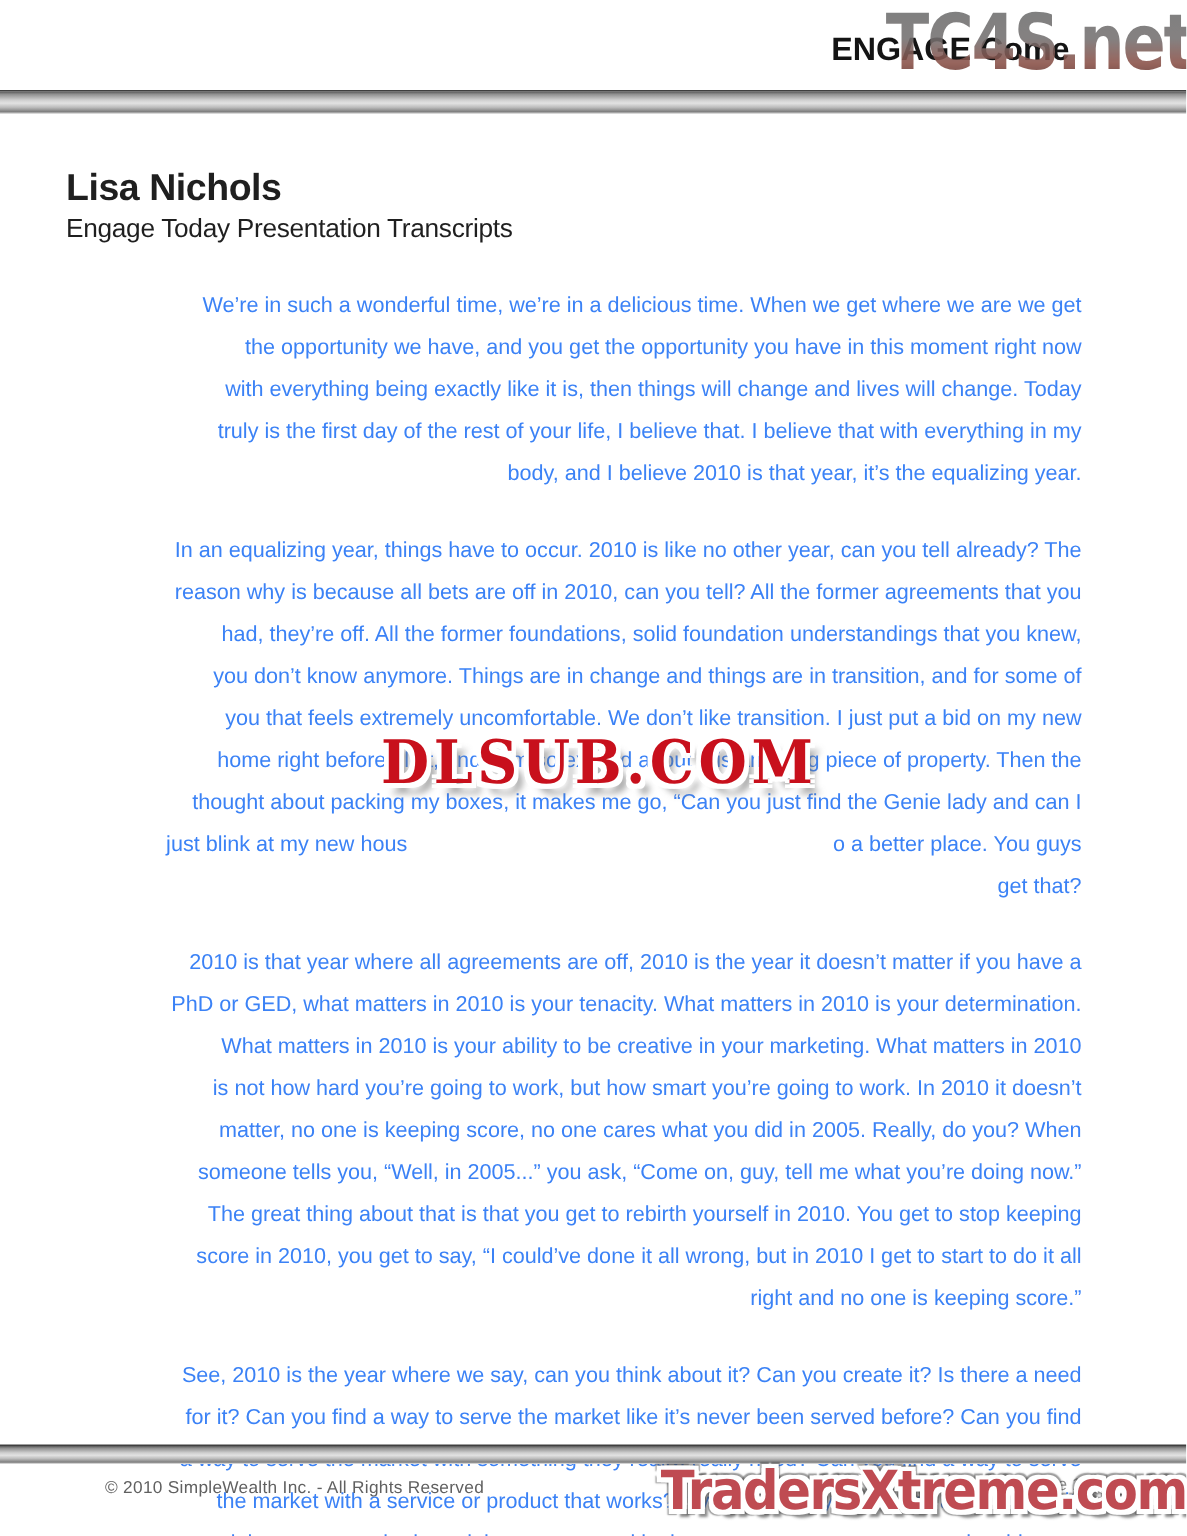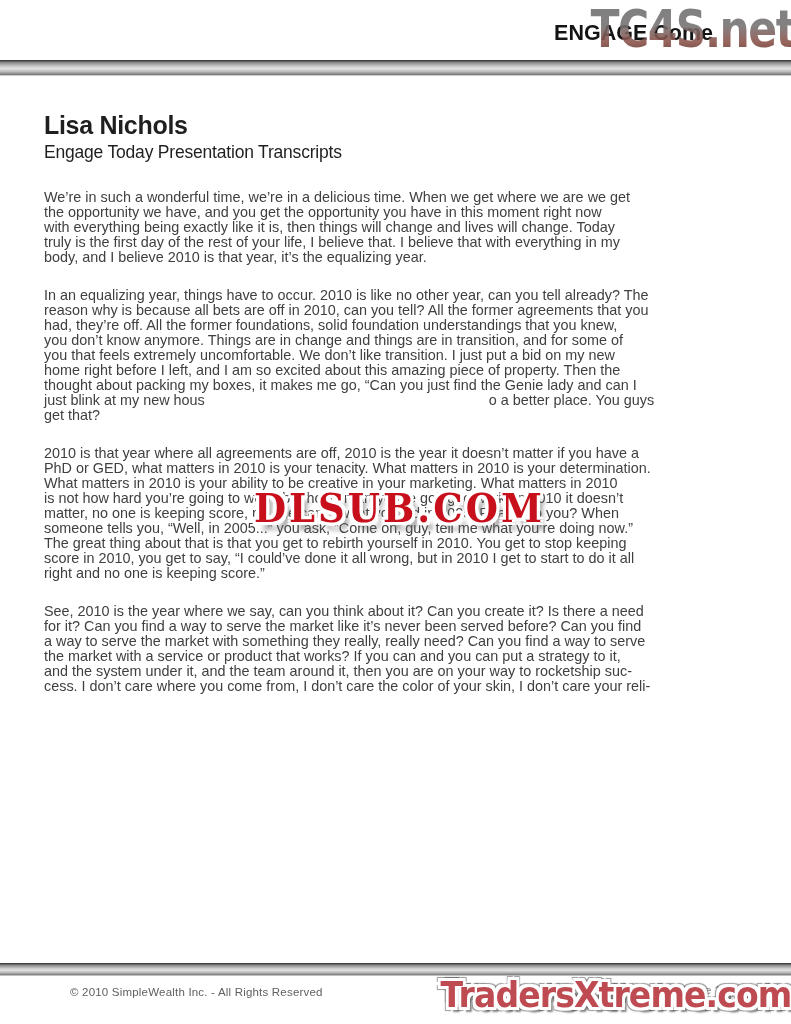--- a/index.html
+++ b/index.html
@@ -43,22 +43,22 @@
   .author {
     font-size: 25px; line-height: 30px; font-weight: bold; color: #1f1f1f;
     letter-spacing: -0.3px;
   }
   .subtitle {
     font-size: 17.5px; line-height: 24px; font-weight: normal; color: #1f1f1f;
     letter-spacing: -0.2px;
   }
   .para {
     margin-top: 23px;
-    font-size: 14.4px; line-height: 15px; color: #404040;
-    white-space: pre; letter-spacing: 0px;
+    font-size: 14.4px; line-height: 28px; color: #3b82f6;
+    white-space: pre; letter-spacing: 0px; text-align: right;
   }
   .para:first-of-type { margin-top: 26px; }
 
   
   .wm-center {
     position: absolute; left: 254px; top: 486px;
     font-family: "DejaVu Serif", "Liberation Serif", serif;
     font-size: 37px; font-weight: bold; letter-spacing: 3px;
     color: #c8101c;
     transform: scaleY(1.08);

